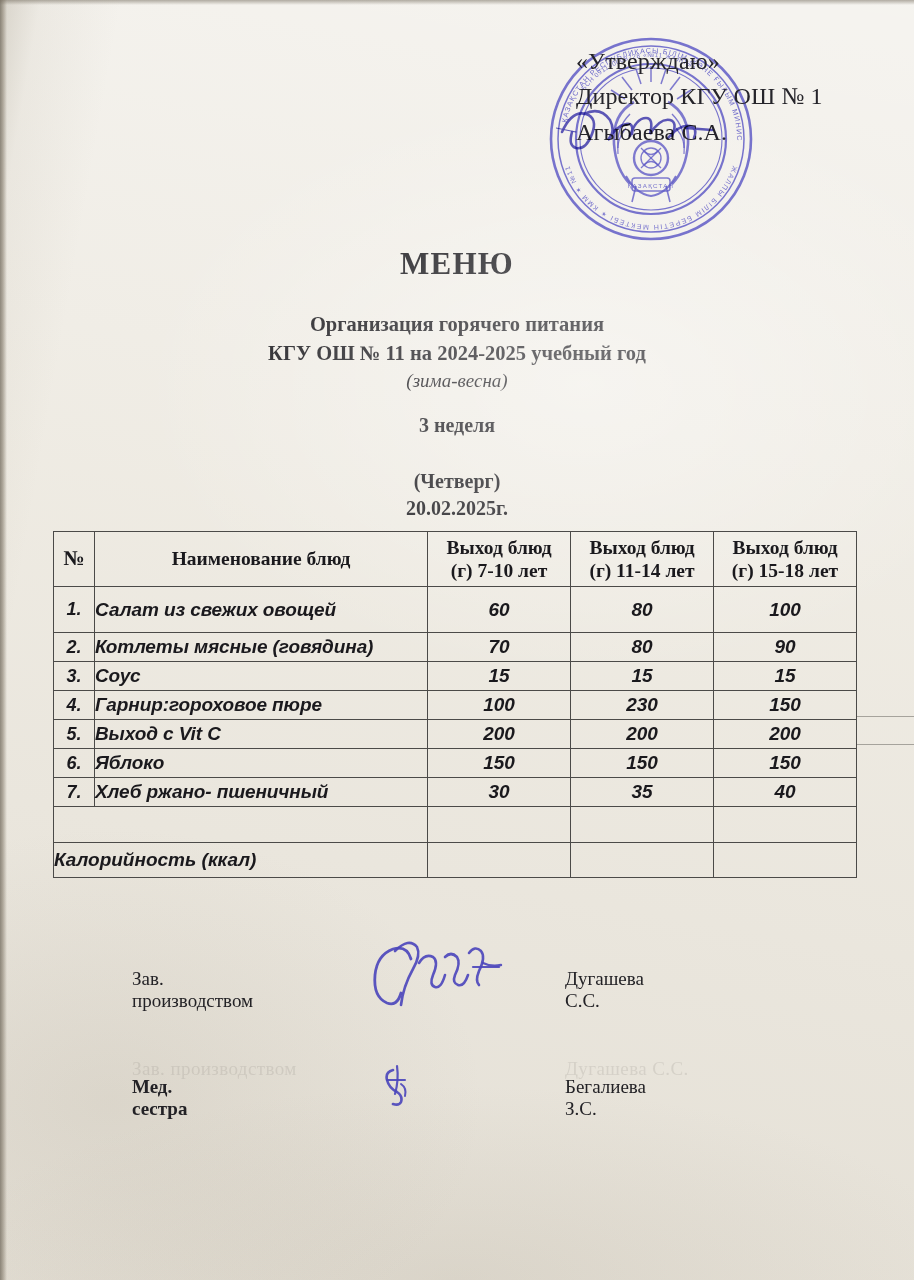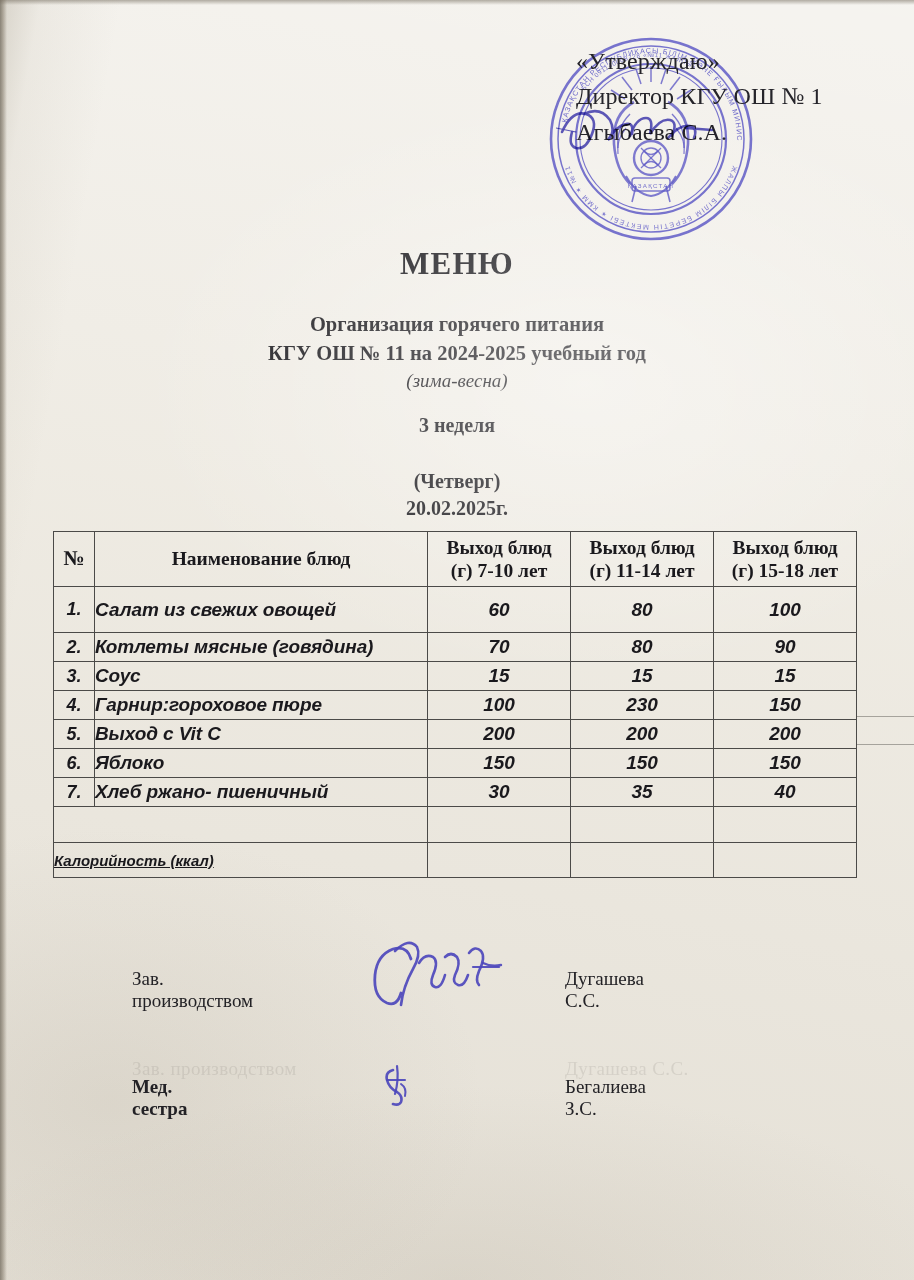--- a/index.html
+++ b/index.html
@@ -208,24 +208,23 @@
   tr.r-first td { height: 45px; }
   tr.r-body  td { height: 28px; }
   tr.r-spacer td { height: 35px; }
   tr.r-cal td {
     height: 34px;
   }
   td.cal-label {
     font-family: "Liberation Sans", sans-serif;
     font-style: italic;
     font-weight: bold;
-    font-size: 15px;
+    font-size: 19px;
     padding-left: 10px;
     padding-top: 8px;
-    text-decoration: underline;
   }
 
   
   .stray-line {
     position: absolute;
     z-index: 5;
     height: 1px;
     background: rgba(80,78,74,0.45);
   }
 

